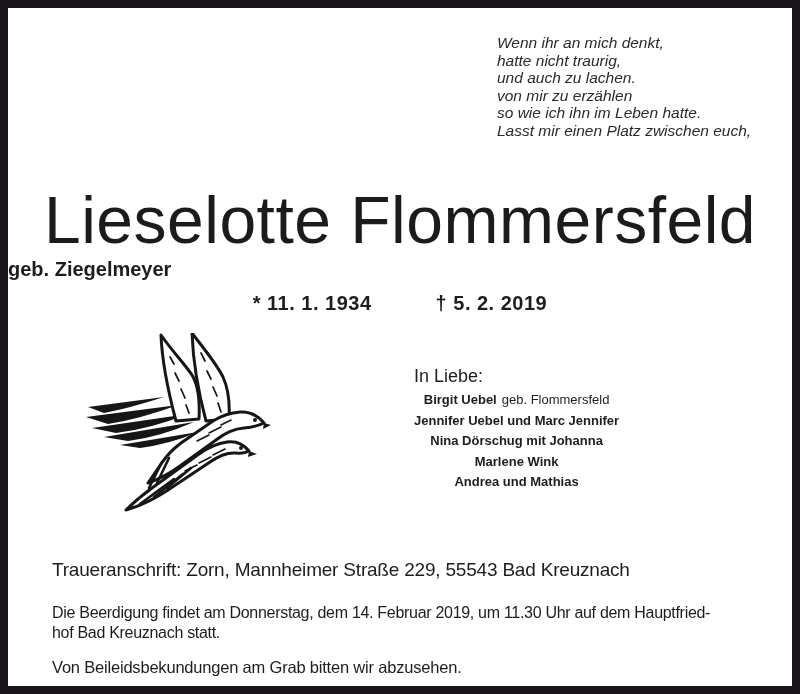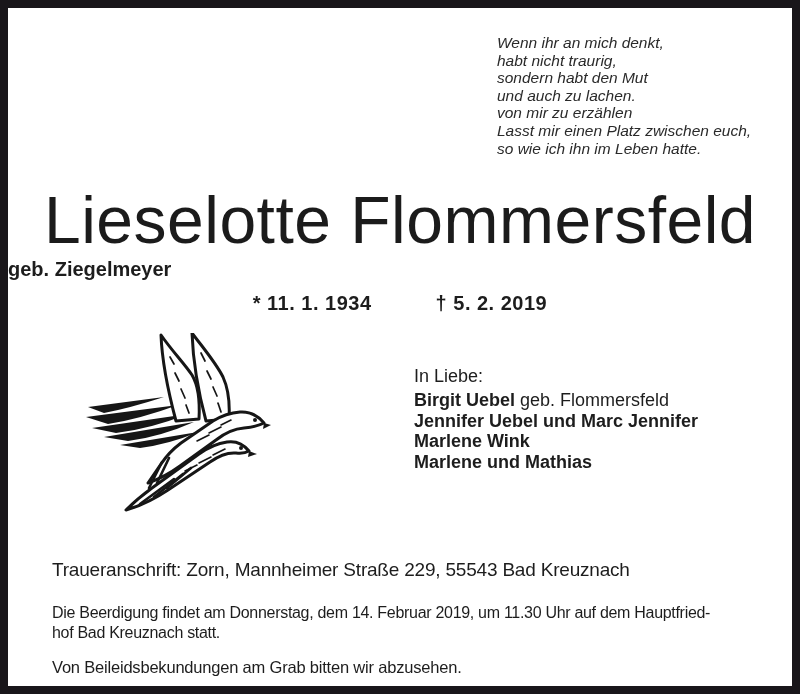--- a/index.html
+++ b/index.html
@@ -51,23 +51,24 @@
     letter-spacing: 0.5px;
   }
 
   .doves { left: 74px; top: 325px; width: 190px; height: 180px; }
 
   .in-liebe { left: 406px; top: 358px; font-size: 18px; }
 
   .mourners {
     left: 406px; top: 382px;
     font-weight: bold;
-    font-size: 18px;
+    font-size: 13px;
     line-height: 20.5px;
     white-space: nowrap;
+    text-align: center;
   }
   .mourners .regular { font-weight: normal; margin-left: 5px; }
 
   .address {
     left: 44px; top: 551px;
     font-size: 19px;
     letter-spacing: -0.2px;
     white-space: nowrap;
   }
 
@@ -86,26 +87,25 @@
     white-space: nowrap;
   }
 </style>
 </head>
 <body>
 
 <div class="notice">
 
   <div class="abs poem">
     <div>Wenn ihr an mich denkt,</div>
-    <div>habt nicht traurig,</div>
-    <div>sondern habt den Mut</div>
+    <div>hatte nicht traurig,</div>
     <div>und auch zu lachen.</div>
     <div>von mir zu erzählen</div>
+    <div>so wie ich ihn im Leben hatte.</div>
     <div>Lasst mir einen Platz zwischen euch,</div>
-    <div>so wie ich ihn im Leben hatte.</div>
   </div>
 
   <div class="abs title">Lieselotte Flommersfeld</div>
   <div class="abs maiden">geb. Ziegelmeyer</div>
 
   <div class="abs dates">
     <span>* 11. 1. 1934</span>
     <span>† 5. 2. 2019</span>
   </div>
 
@@ -157,22 +157,23 @@
         <path d="M103,138 L115,132"></path>
     </g>
   </svg>
 
   <div class="abs in-liebe">In Liebe:</div>
   <div class="abs mourners">
     <div>
       <span>Birgit Uebel</span><span class="regular">geb. Flommersfeld</span>
     </div>
     <div>Jennifer Uebel und Marc Jennifer</div>
+    <div>Nina Dörschug mit Johanna</div>
     <div>Marlene Wink</div>
-    <div>Marlene und Mathias</div>
+    <div>Andrea und Mathias</div>
   </div>
 
   <div class="abs address">Traueranschrift: Zorn, Mannheimer Straße 229, 55543 Bad Kreuznach</div>
   <div class="abs funeral">
     <div>Die Beerdigung findet am Donnerstag, dem 14. Februar 2019, um 11.30 Uhr auf dem Hauptfried-</div>
     <div>hof Bad Kreuznach statt.</div>
   </div>
   <div class="abs condolence">Von Beileidsbekundungen am Grab bitten wir abzusehen.</div>
 
 </div>

